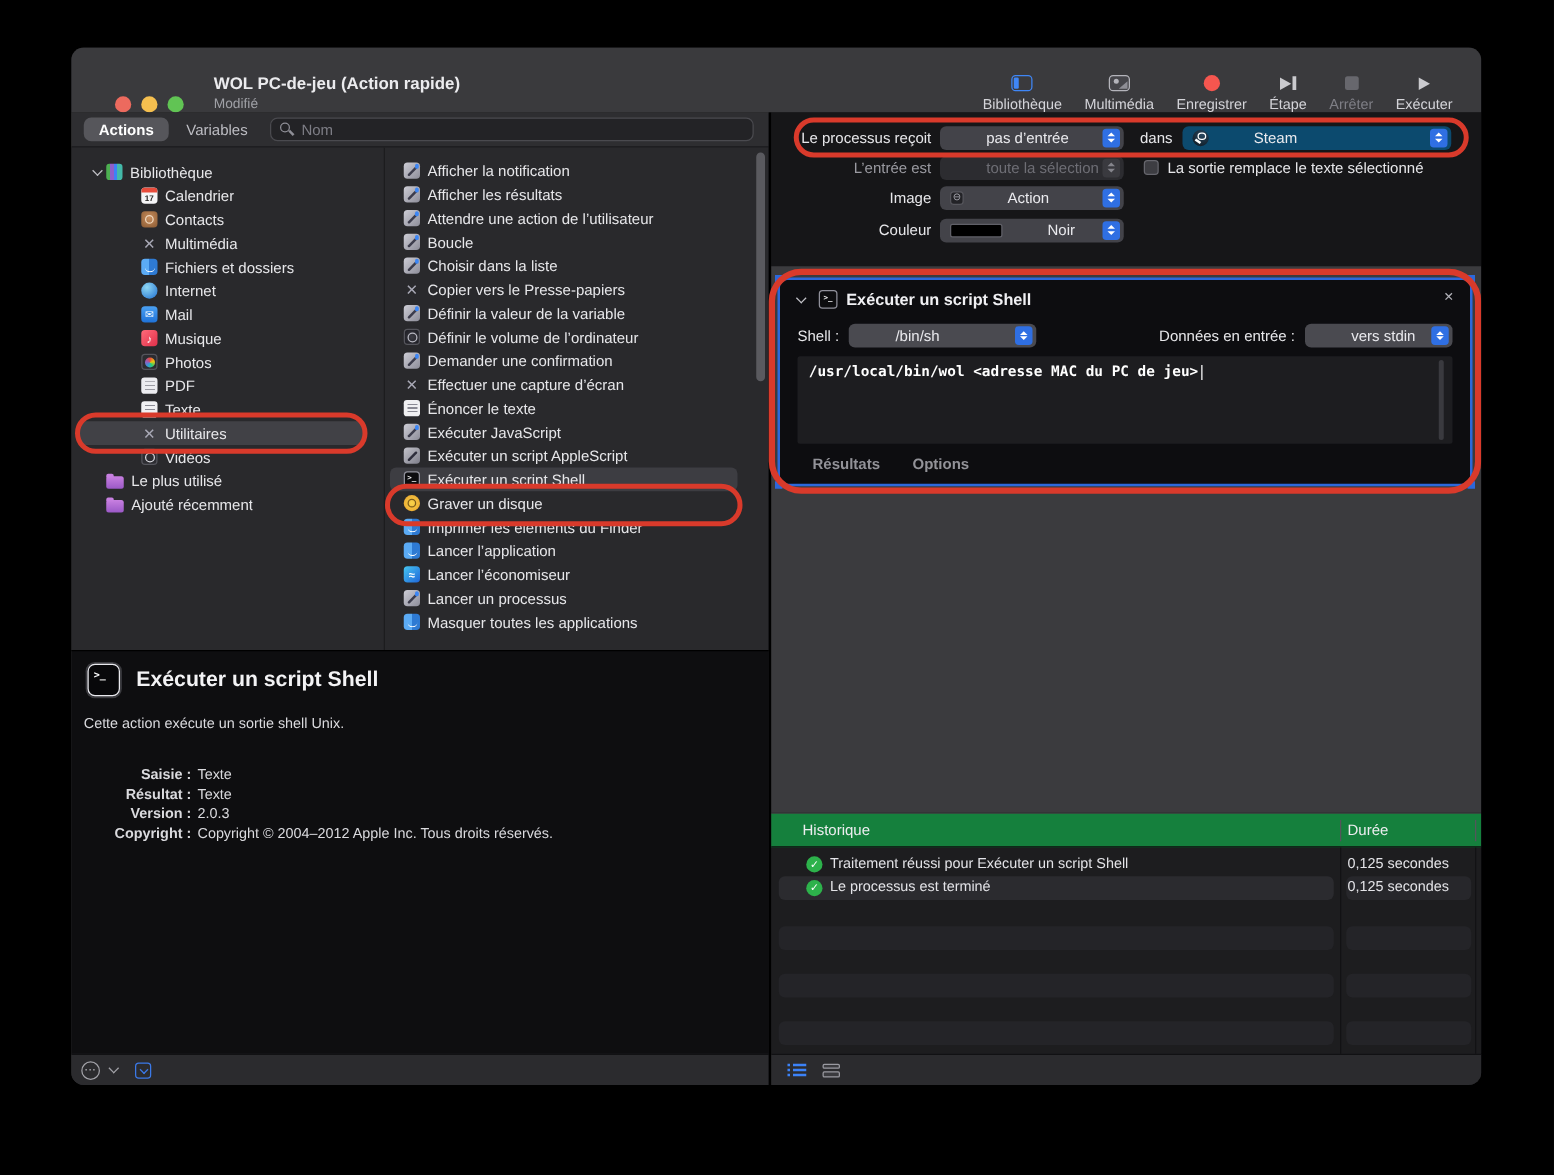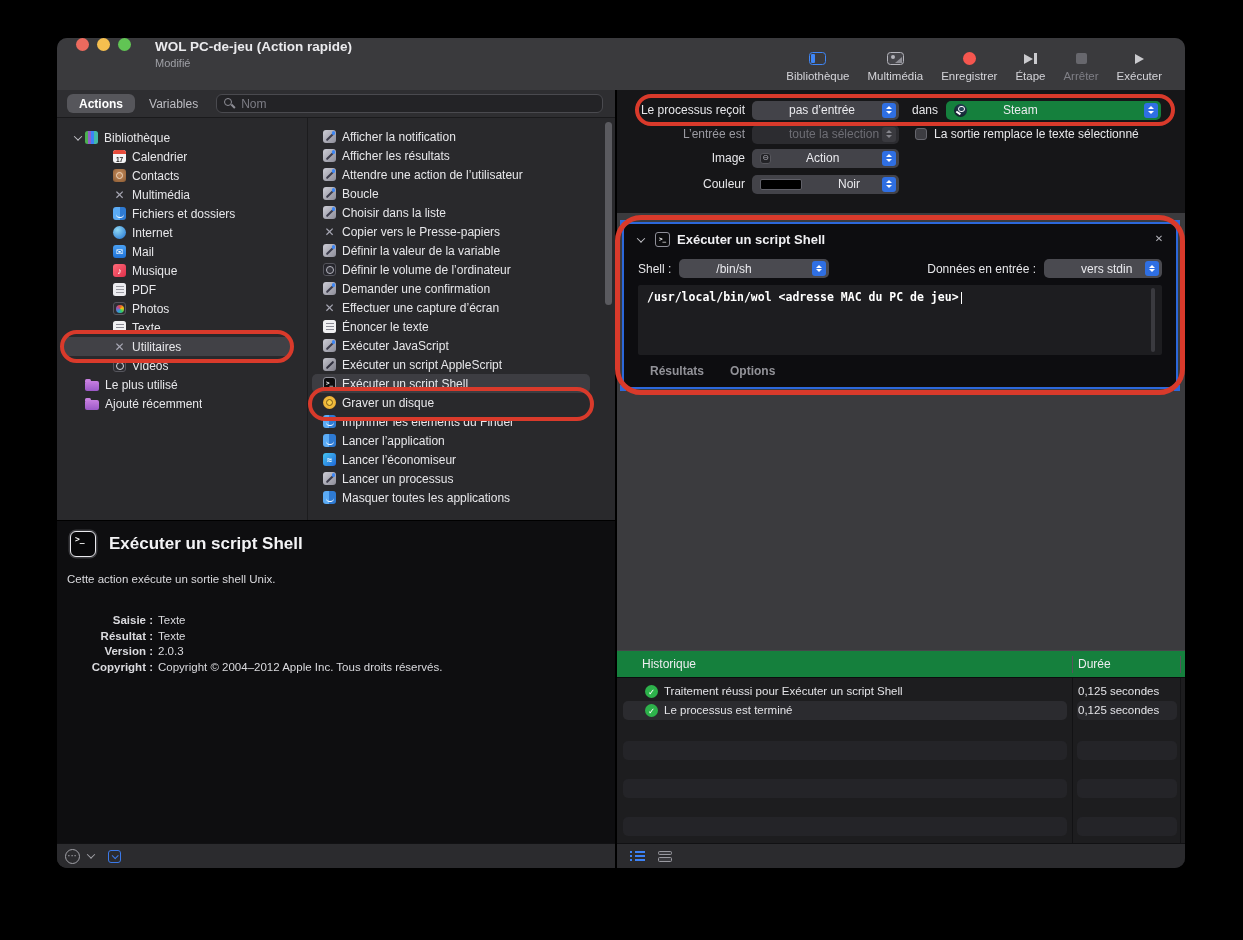--- a/index.html
+++ b/index.html
@@ -4,21 +4,21 @@
 <style>
   * { margin:0; padding:0; box-sizing:border-box; }
   body { background:#000; width:1243px; height:940px; overflow:hidden;
          font-family:"Liberation Sans","DejaVu Sans",sans-serif; }
   .page { position:relative; width:1243px; height:940px; background:#000; }
   .window { position:absolute; left:57px; top:38px; width:1128px; height:830px;
             background:#1e1e20; border-radius:10px; overflow:hidden;
             display:flex; flex-direction:column; box-shadow:0 18px 50px rgba(0,0,0,.65); }
 
   
-  .titlebar { height:52px; background:#3a3a3d; display:flex; align-items:flex-start; flex-shrink:0; }
+  .titlebar { height:52px; background:#3a3a3d; display:flex; align-items:flex-end; flex-shrink:0;padding-left:16px; }
   .lights { display:flex; gap:8px; margin-left:19px; }
   .light { width:13px; height:13px; border-radius:50%; }
   .light.r { background:#ec6a5e; } .light.y { background:#f5bf4f; } .light.g { background:#61c454; }
   .title-block { margin-left:24px; line-height:1.3; }
   .win-title { font-size:13.5px; font-weight:bold; color:#ebebee; display:block; }
   .win-status { font-size:11px; color:#9fa0a6; display:block; }
   .tb-toolbar { margin-left:auto; display:flex; align-items:flex-end; padding-right:14px; }
   .tb-item { display:flex; flex-direction:column; align-items:center; justify-content:flex-end;
              height:44px; padding:0 9px; cursor:default; }
   .tb-item .lab { font-size:11.5px; color:#d4d4d9; margin-top:4px; white-space:nowrap; }
@@ -151,21 +151,21 @@
   .stepper { width:14px; height:15px; border-radius:3px; background:#2f6fe3; margin-left:auto;
              display:flex; flex-direction:column; align-items:center; justify-content:center; gap:1.5px; flex-shrink:0; }
   .stepper .up { width:0; height:0; border-left:3px solid transparent; border-right:3px solid transparent;
                  border-bottom:3.5px solid #fff; }
   .stepper .dn { width:0; height:0; border-left:3px solid transparent; border-right:3px solid transparent;
                  border-top:3.5px solid #fff; }
   .popup.disabled { background:#2c2c30; color:#6e6e75; }
   .popup.disabled .stepper { background:#3a3a3f; }
   .popup.disabled .stepper .up { border-bottom-color:#85858c; }
   .popup.disabled .stepper .dn { border-top-color:#85858c; }
-  .popup.dark { background:#15803d; }
+  .popup.dark { background:#0c4a6e; }
   .pw-std { width:147px; }
   .pw-steam { width:215px; margin-left:8px; }
   .pw-steam .i-steam { margin-right:7px; }
   .checkbox { width:12px; height:12px; border-radius:3px; background:#3d3d42; border:1px solid #66666d;
               margin-left:16px; flex-shrink:0; }
   .cb-label { margin-left:7px; }
   .img-glyph { width:11px; height:11px; border-radius:3px; background:#232327; border:1px solid #56565c;
                margin-right:6px; display:inline-flex; align-items:center; justify-content:center;
                color:#aaaab2; font-size:8px; line-height:1; flex-shrink:0; }
   .swatch { width:42px; height:11px; background:#000; border:1px solid #606068; border-radius:2px;
@@ -360,26 +360,26 @@
               </div>
               <div class="row lib lvl1">
                 <span class="icn i-mail"></span>
                 <span class="lbl">Mail</span>
               </div>
               <div class="row lib lvl1">
                 <span class="icn i-music"></span>
                 <span class="lbl">Musique</span>
               </div>
               <div class="row lib lvl1">
+                <span class="icn i-photos"></span>
+                <span class="lbl">Photos</span>
+              </div>
+              <div class="row lib lvl1">
                 <span class="icn i-pdf"></span>
                 <span class="lbl">PDF</span>
-              </div>
-              <div class="row lib lvl1">
-                <span class="icn i-photos"></span>
-                <span class="lbl">Photos</span>
               </div>
               <div class="row lib lvl1">
                 <span class="icn i-text-doc"></span>
                 <span class="lbl">Texte</span>
               </div>
               <div class="row lib lvl1 sel">
                 <span class="icn i-wrench-x"></span>
                 <span class="lbl">Utilitaires</span>
               </div>
               <div class="row lib lvl1">

